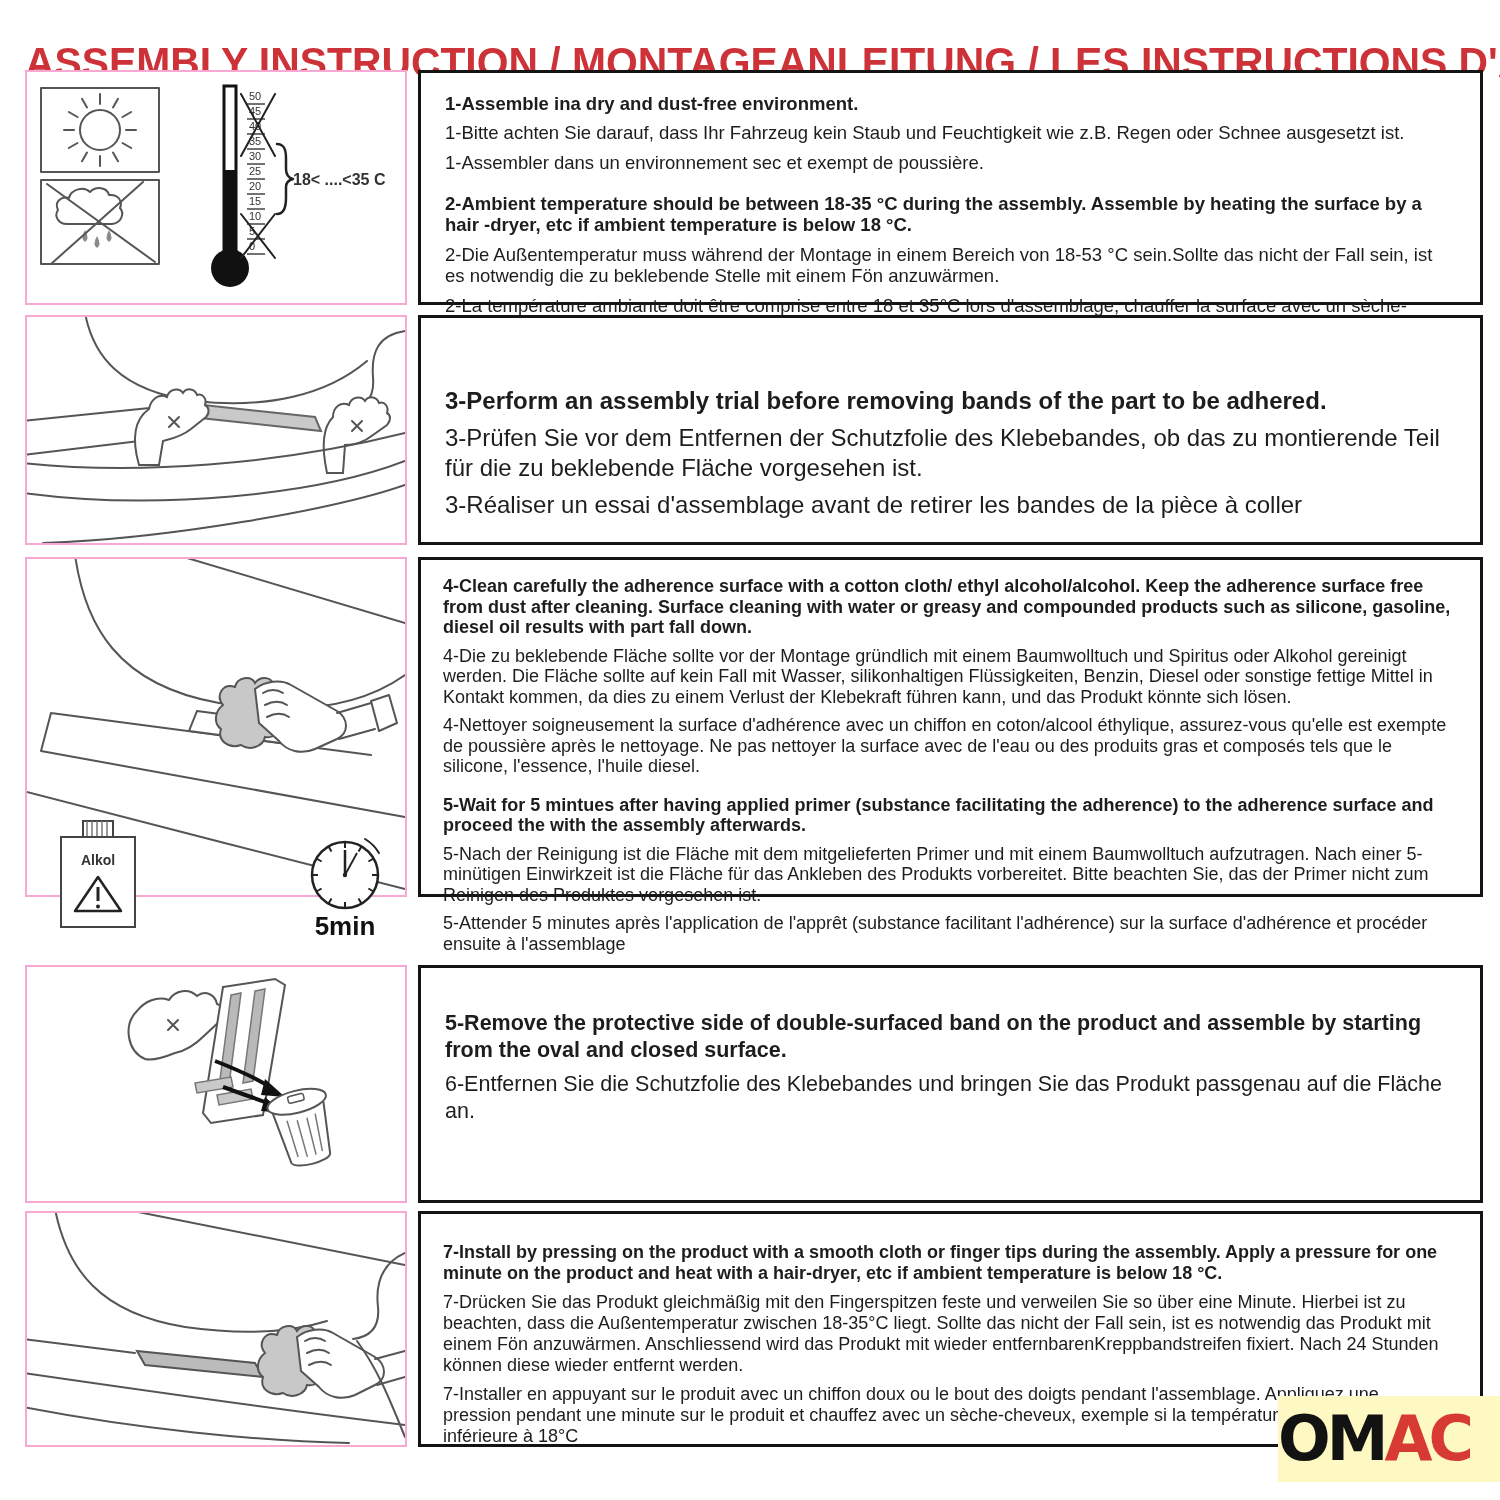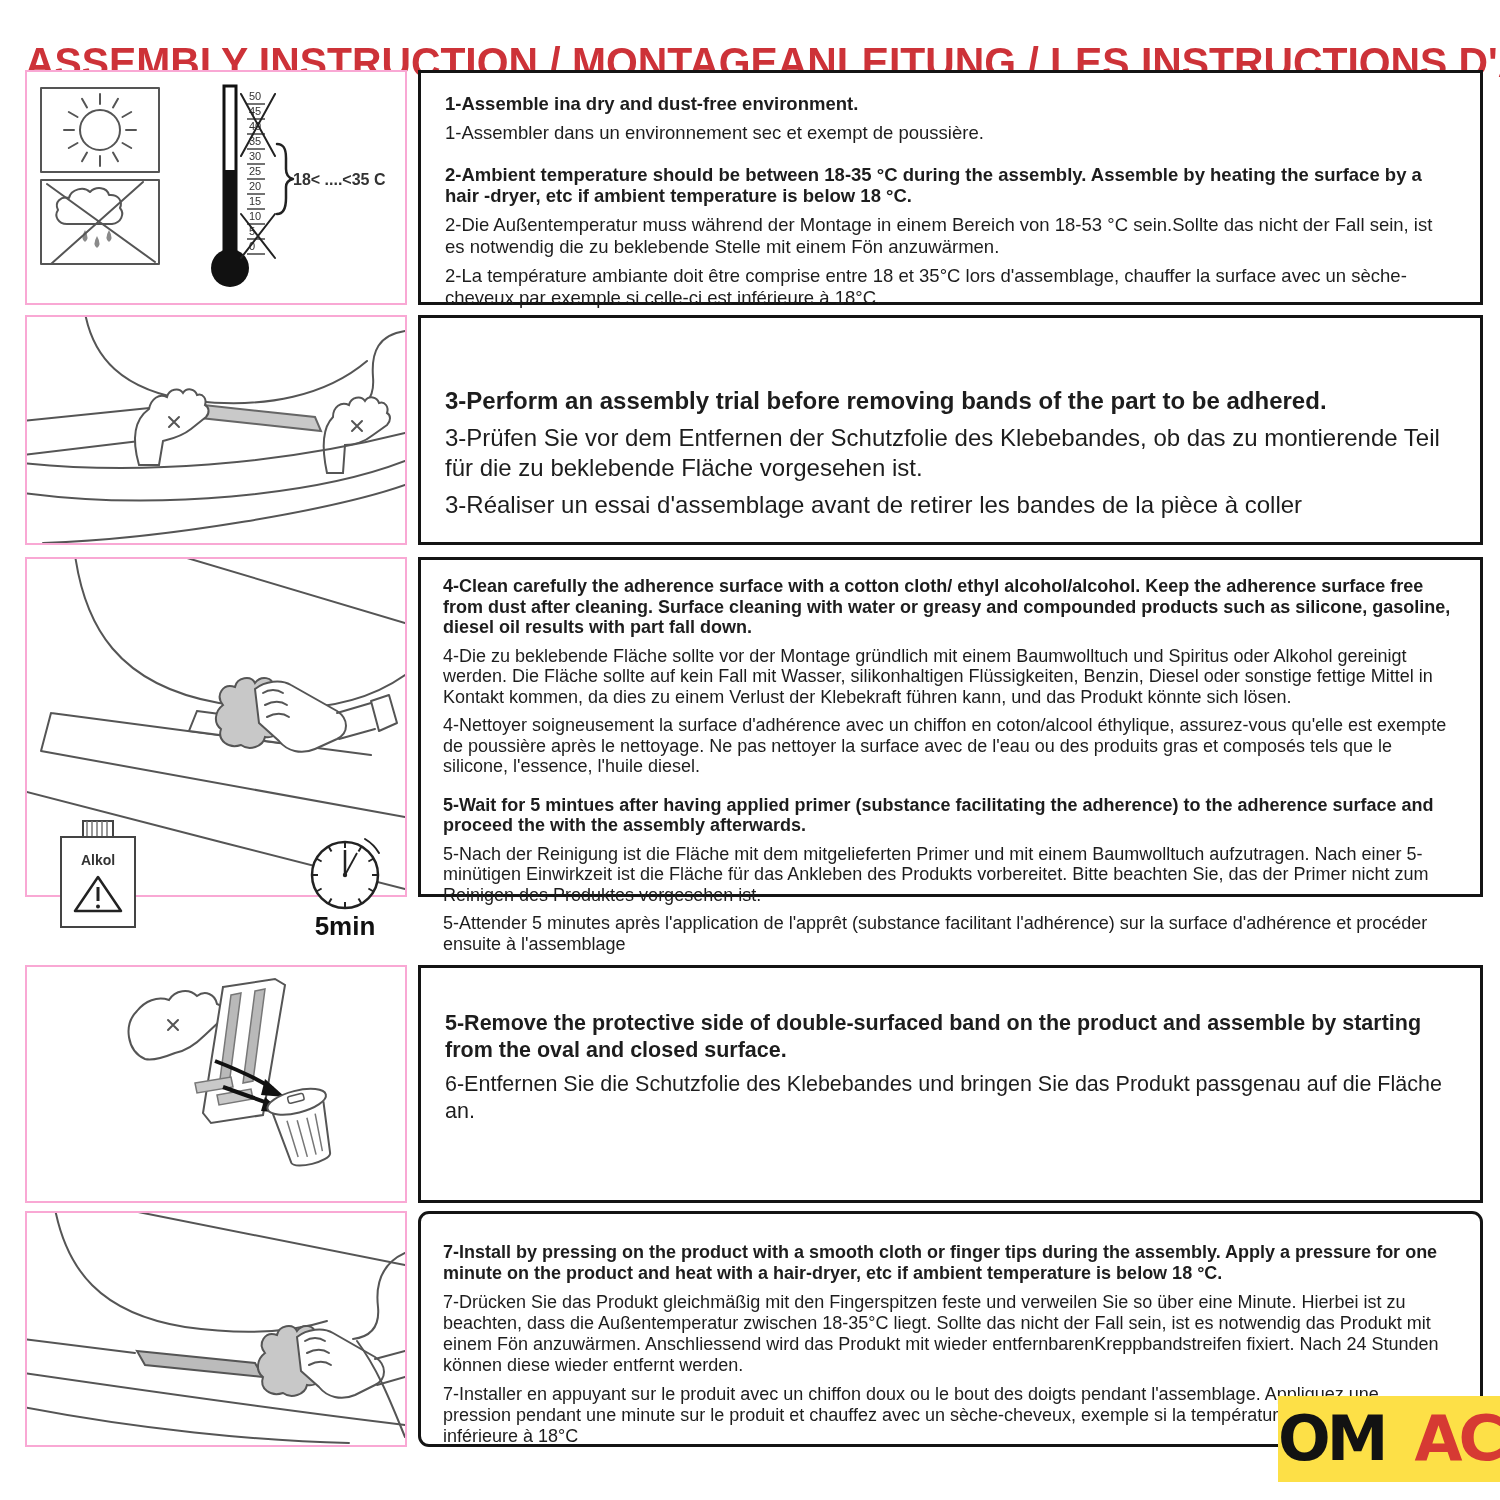--- a/index.html
+++ b/index.html
@@ -27,24 +27,24 @@
   .r4 { top:965px; height:238px; }
   .r5 { top:1211px;height:236px; }
   p { margin:8px; }
   .strong { font-weight:bold; }
   .tb1 { padding:12px 16px 0 16px; font-size:18.5px; line-height:1.155; }
   .tb1 .gap { margin-top:20px; }
   .tb2 { padding:60px 20px 17px 16px; font-size:24px;  line-height:1.22; }
   .tb3 { padding:8px 14px 0 14px;  font-size:18px;  line-height:1.14; }
   .tb3 .gap { margin-top:18px; }
   .tb4 { padding:34px 16px 0 16px; font-size:21.5px; line-height:1.24; }
-  .tb5 { padding:20px 30px 0 14px; font-size:18px;  line-height:1.17;border-radius:11px; }
+  .tb5 { padding:20px 30px 0 14px; font-size:18px;  line-height:1.17; }
   .logo {
     position:absolute; left:1278px; top:1396px; width:222px; height:86px;
-    background:#fde047; display:flex; align-items:center; justify-content:space-between;
+    background:#fef9c3; display:flex; align-items:center; justify-content:flex-start;
     font-family:"DejaVu Sans", sans-serif; font-weight:900; font-size:62px;
     letter-spacing:-4px; line-height:86px; white-space:nowrap;
   }
   .logo .blk { color:#121212; }
   .logo .red { color:#d63a33; }
   svg { display:block; }
   .ln { stroke:#555; stroke-width:2; fill:none; stroke-linecap:round; stroke-linejoin:round; }
   .lnk { stroke:#222; fill:none; stroke-linecap:round; stroke-linejoin:round; }
   .tick { font-size:11px; fill:#333; font-family:"Liberation Sans", sans-serif; }
 </style>
@@ -88,20 +88,21 @@
         <text class="tick" x="222" y="178">0</text>
         <path class="lnk" stroke-width="2" d="M214,22 248,84 M248,22 214,84"></path>
         <path class="lnk" stroke-width="2" d="M214,142 248,186 M248,142 214,186"></path>
         <path class="lnk" stroke-width="2.5" d="M250,72 C258,72 259,79 259,86 L259,97 C259,103 262,106 266,107 C262,108 259,111 259,115 L259,126 C259,133 258,142 250,142"></path>
         <text x="266" y="113" font-size="16" font-weight="bold" fill="#333">18&lt; ....&lt;35 C</text>
       </g>
     </svg>
   </div>
   <div class="text-box tb1 r1">
     <p class="strong">1-Assemble ina dry and dust-free environment.</p>
+    <p>1-Bitte achten Sie darauf, dass Ihr Fahrzeug kein Staub und Feuchtigkeit wie z.B. Regen oder Schnee ausgesetzt ist.</p>
     <p>1-Assembler dans un environnement sec et exempt de poussière.</p>
     <p class="strong gap">2-Ambient temperature should be between 18-35 °C  during the assembly. Assemble by heating the surface by a hair -dryer, etc if ambient temperature is below 18 °C.</p>
     <p>2-Die Außentemperatur muss während der Montage in einem Bereich von 18-53 °C  sein.Sollte das nicht der Fall sein, ist es notwendig die zu beklebende Stelle mit einem Fön anzuwärmen.</p>
     <p>2-La température ambiante doit être comprise entre 18 et 35°C lors d'assemblage, chauffer la surface avec un sèche-cheveux par exemple si celle-ci est inférieure à 18°C.</p>
   </div>
 
   <div class="img-box r2">
     <svg width="378" height="226" viewBox="0 0 378 226">
       <path class="ln" d="M58,-4 C66,38 92,74 168,84"></path>
       <path class="ln" d="M168,84 C240,92 300,78 340,44"></path>

